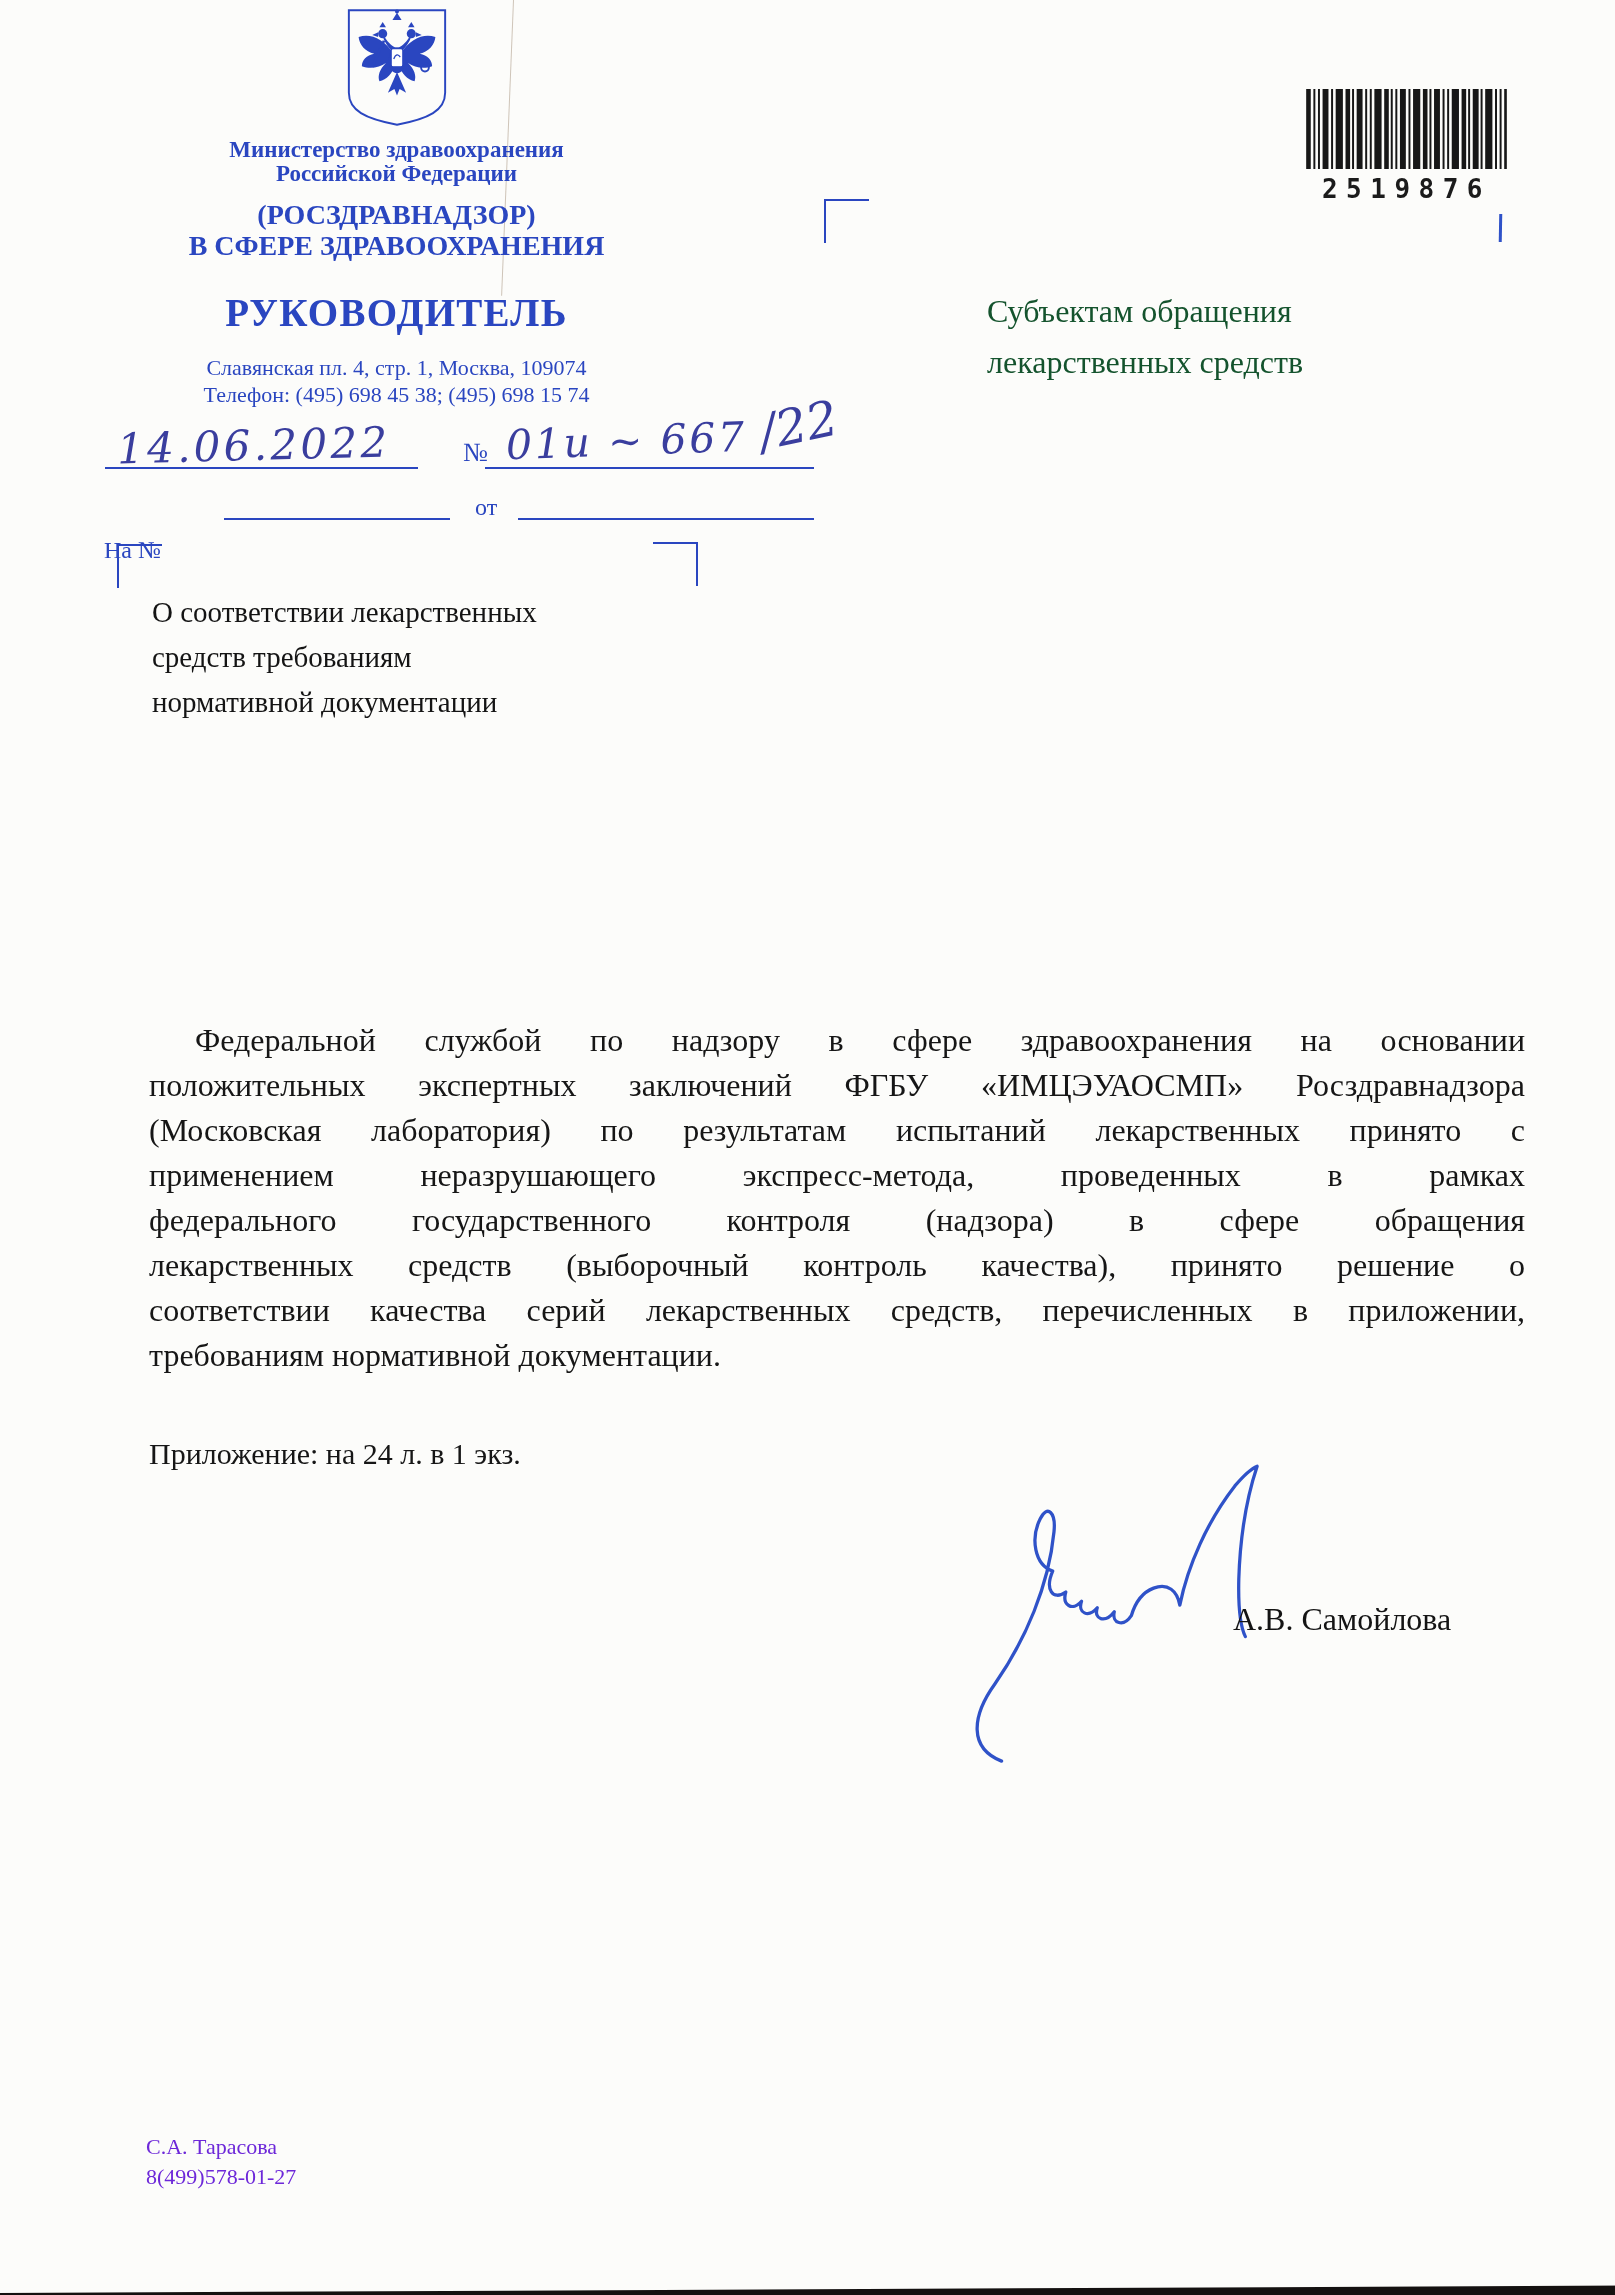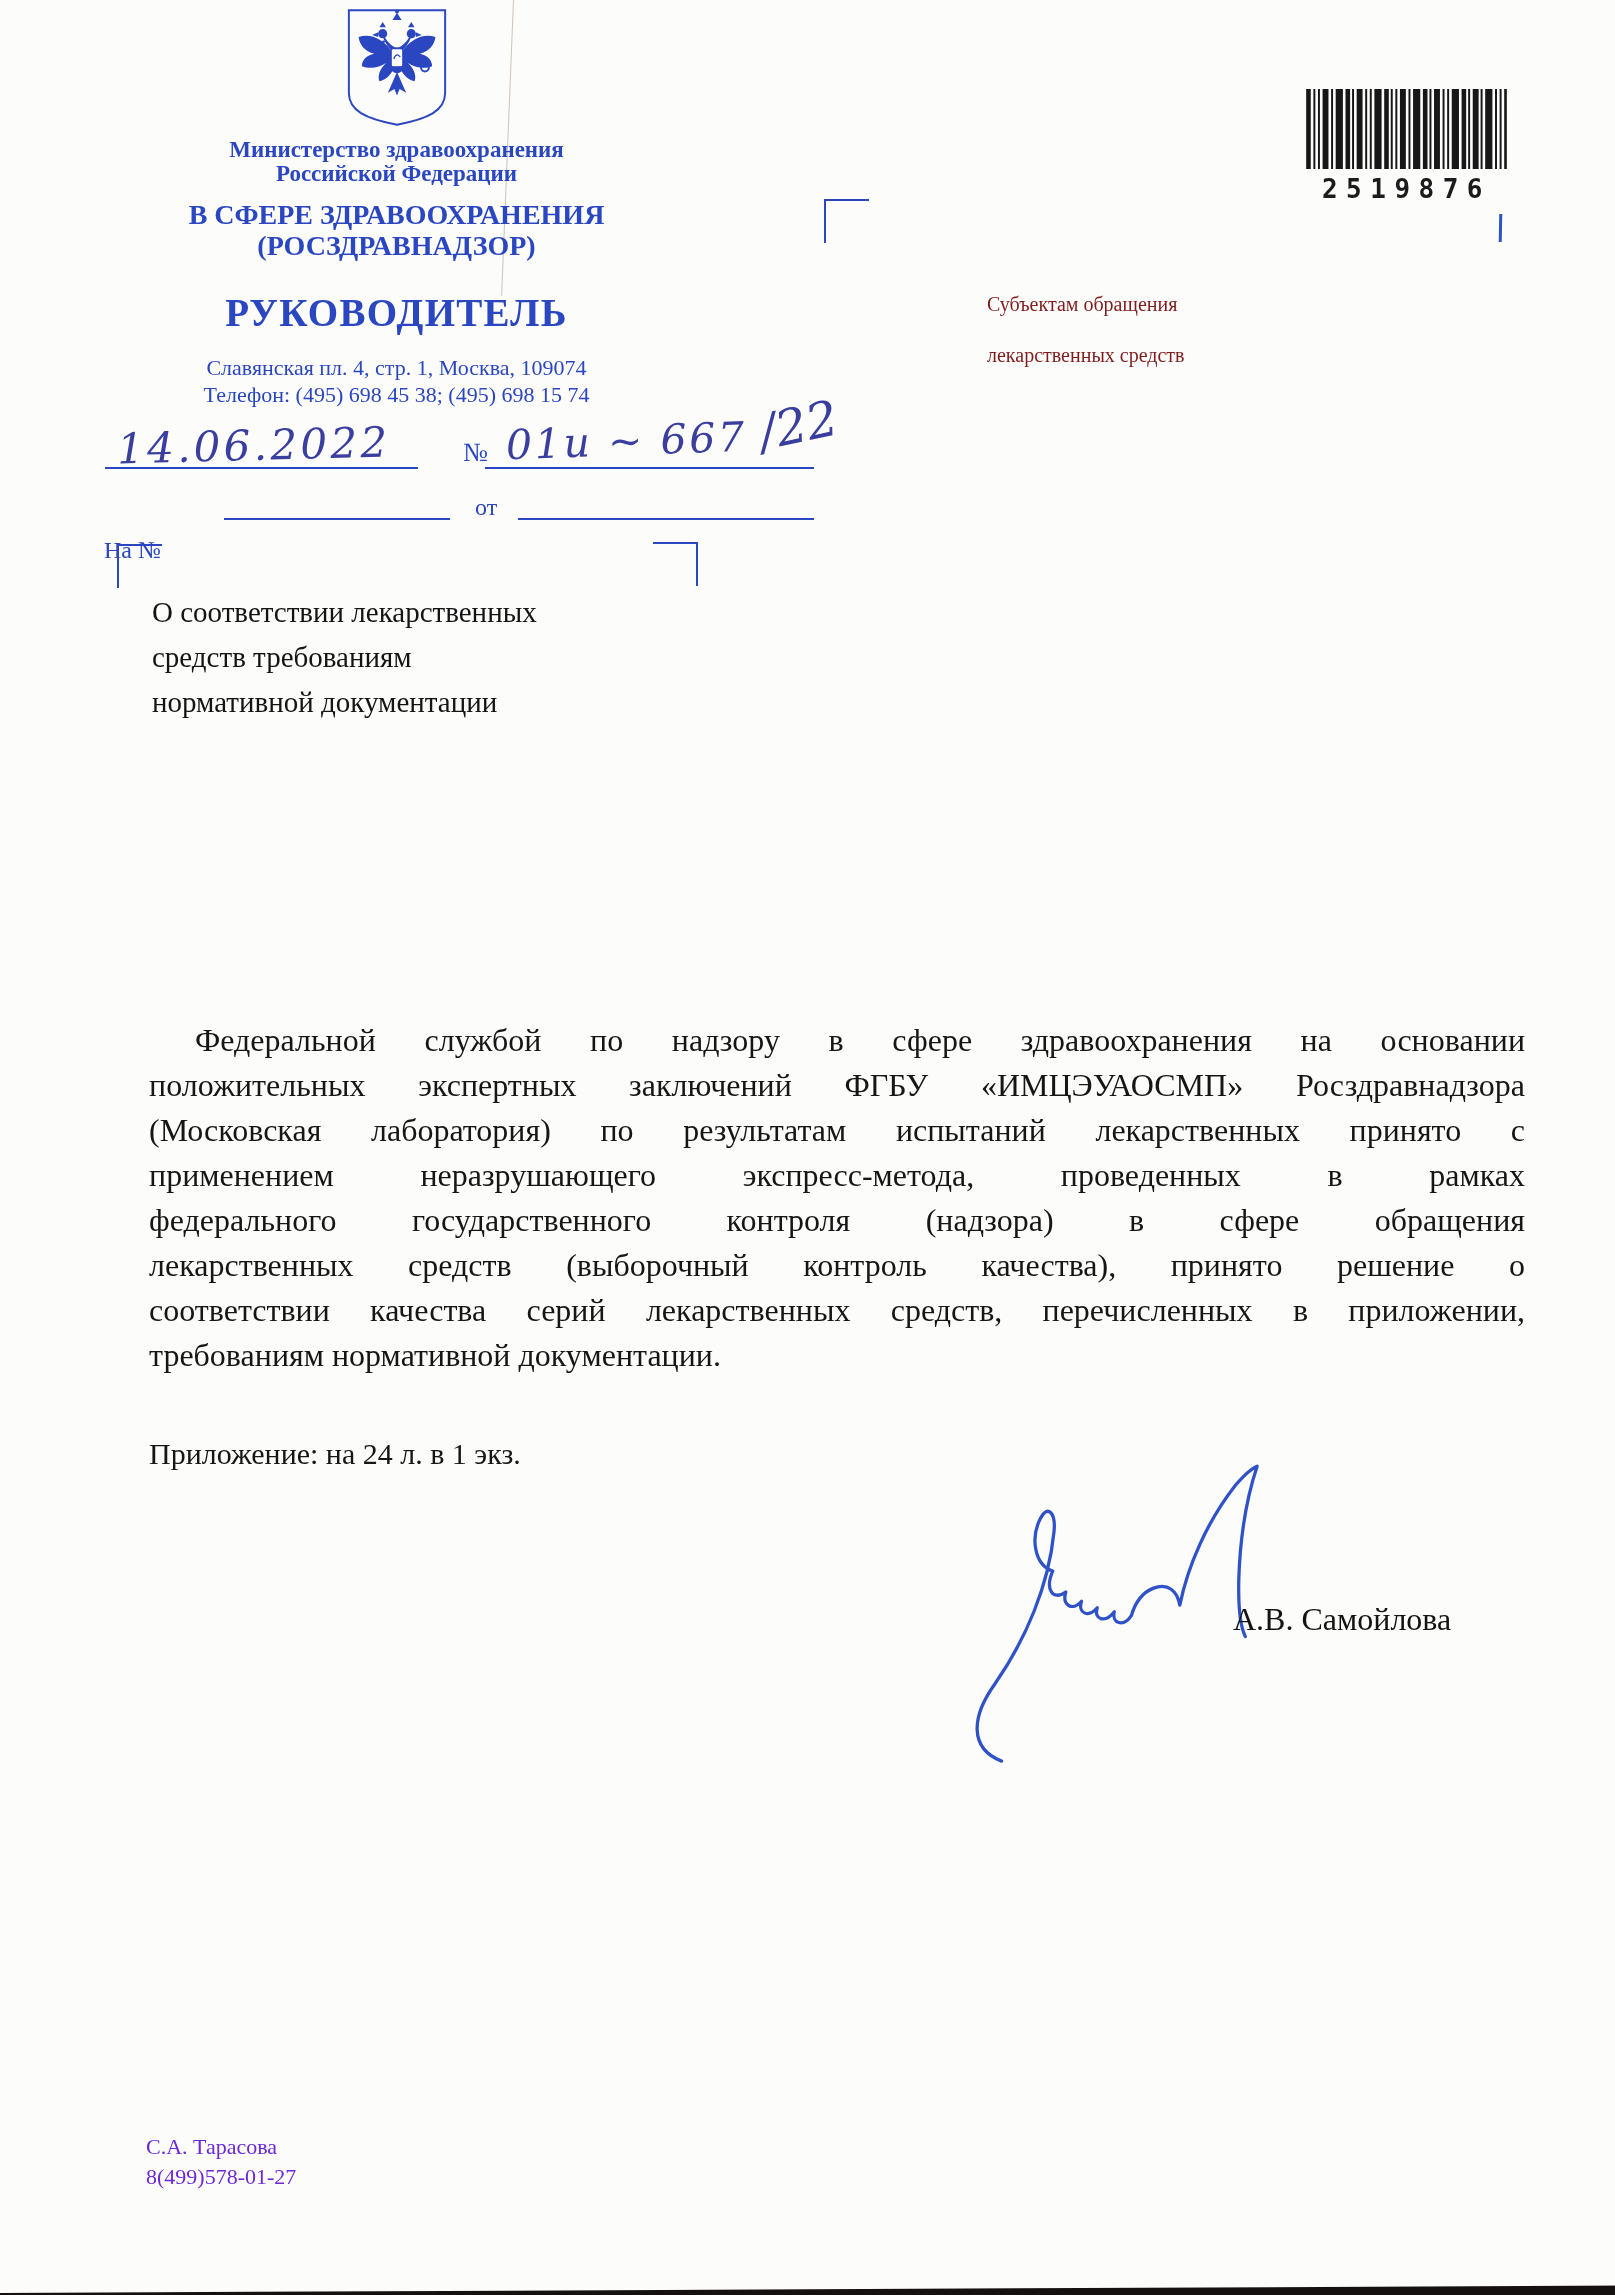--- a/index.html
+++ b/index.html
@@ -70,22 +70,22 @@
     margin-top: 2.6px;
     font-family: "DejaVu Sans Mono", monospace;
     font-size: 26px; letter-spacing: 8.5px; color: #1b1b1b;
     white-space: nowrap;
   }
   .blue-tick { position: absolute; left: 1499px; top: 214px; width: 2.6px; height: 27.5px;
                background: #2f52c8; transform: rotate(1deg); }
 
   
   .addressee {
-    position: absolute; left: 987px; top: 279px;
-    font-size: 20px; line-height: 51px; color: #7f1d1d;
+    position: absolute; left: 987px; top: 286px;
+    font-size: 32px; line-height: 51px; color: #14532d;
   }
   .subject {
     position: absolute; left: 152px; top: 590px;
     font-size: 29px; line-height: 45px; color: #141414;
   }
 
   
   .body-text {
     position: absolute; left: 149px; top: 1018px; width: 1376px;
     font-size: 32px; color: #161616;
@@ -154,22 +154,22 @@
       <rect x="70" y="64" width="18" height="28" rx="3" fill="#ffffff" stroke="#2a46c0" stroke-width="2"></rect>
       <path d="M74,80 C77,72 81,72 84,77" fill="none" stroke="#2a46c0" stroke-width="2"></path>
     </svg>
 
     <div class="lh-ministry">
       <div>Министерство здравоохранения</div>
       <div>Российской Федерации</div>
     </div>
 
     <div class="lh-service">
+      <div>(РОСЗДРАВНАДЗОР)</div>
       <div>В СФЕРЕ ЗДРАВООХРАНЕНИЯ</div>
-      <div>(РОСЗДРАВНАДЗОР)</div>
     </div>
 
     <div class="lh-ruk">РУКОВОДИТЕЛЬ</div>
     <div class="lh-address">Славянская пл. 4, стр. 1, Москва, 109074</div>
     <div class="lh-phone">Телефон: (495) 698 45 38; (495) 698 15 74</div>
   </div>
 
   <div class="hand hand-date">14.06.2022</div>
   <div class="no-sign">№</div>
   <div class="hand hand-number">01и ~ 667</div>

